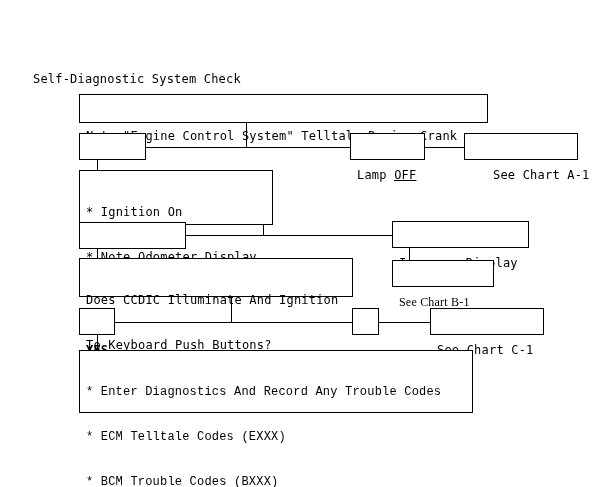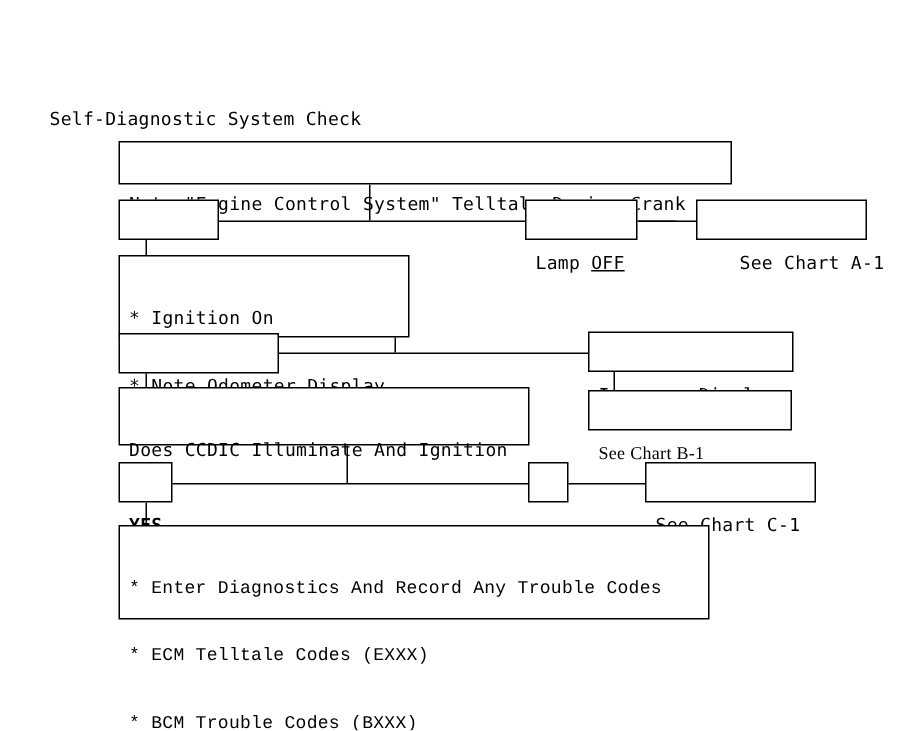--- a/index.html
+++ b/index.html
@@ -91,26 +91,27 @@
   </div>
 
   <div class="node" style="left:79px; top:222px; width:107px; height:27px;">
     <span class="ln">Actual Miles</span>
   </div>
 
   <div class="node" style="left:392px; top:221px; width:137px; height:27px;">
     <span class="ln">Improper Display</span>
   </div>
 
-  <div class="node" style="left:392px; top:260px; width:136px; height:27px;font-family:Liberation Serif, serif;">
+  <div class="node" style="left:392px; top:260px; width:102px; height:27px;font-family:Liberation Serif, serif;">
     <span class="ln">See Chart B-1</span>
   </div>
 
   <div class="node" style="left:79px; top:258px; width:274px; height:39px;">
     <span class="ln">Does CCDIC Illuminate And Ignition</span>
+    <span class="ln">To Keyboard Push Buttons?</span>
   </div>
 
   <div class="node" style="left:79px; top:308px; width:36px; height:27px;">
     <span class="ln bold">YES</span>
   </div>
 
   <div class="node" style="left:352px; top:308px; width:27px; height:27px; padding-left:3px; padding-right:2px;">
     <span class="ln underline">NO</span>
   </div>
 

